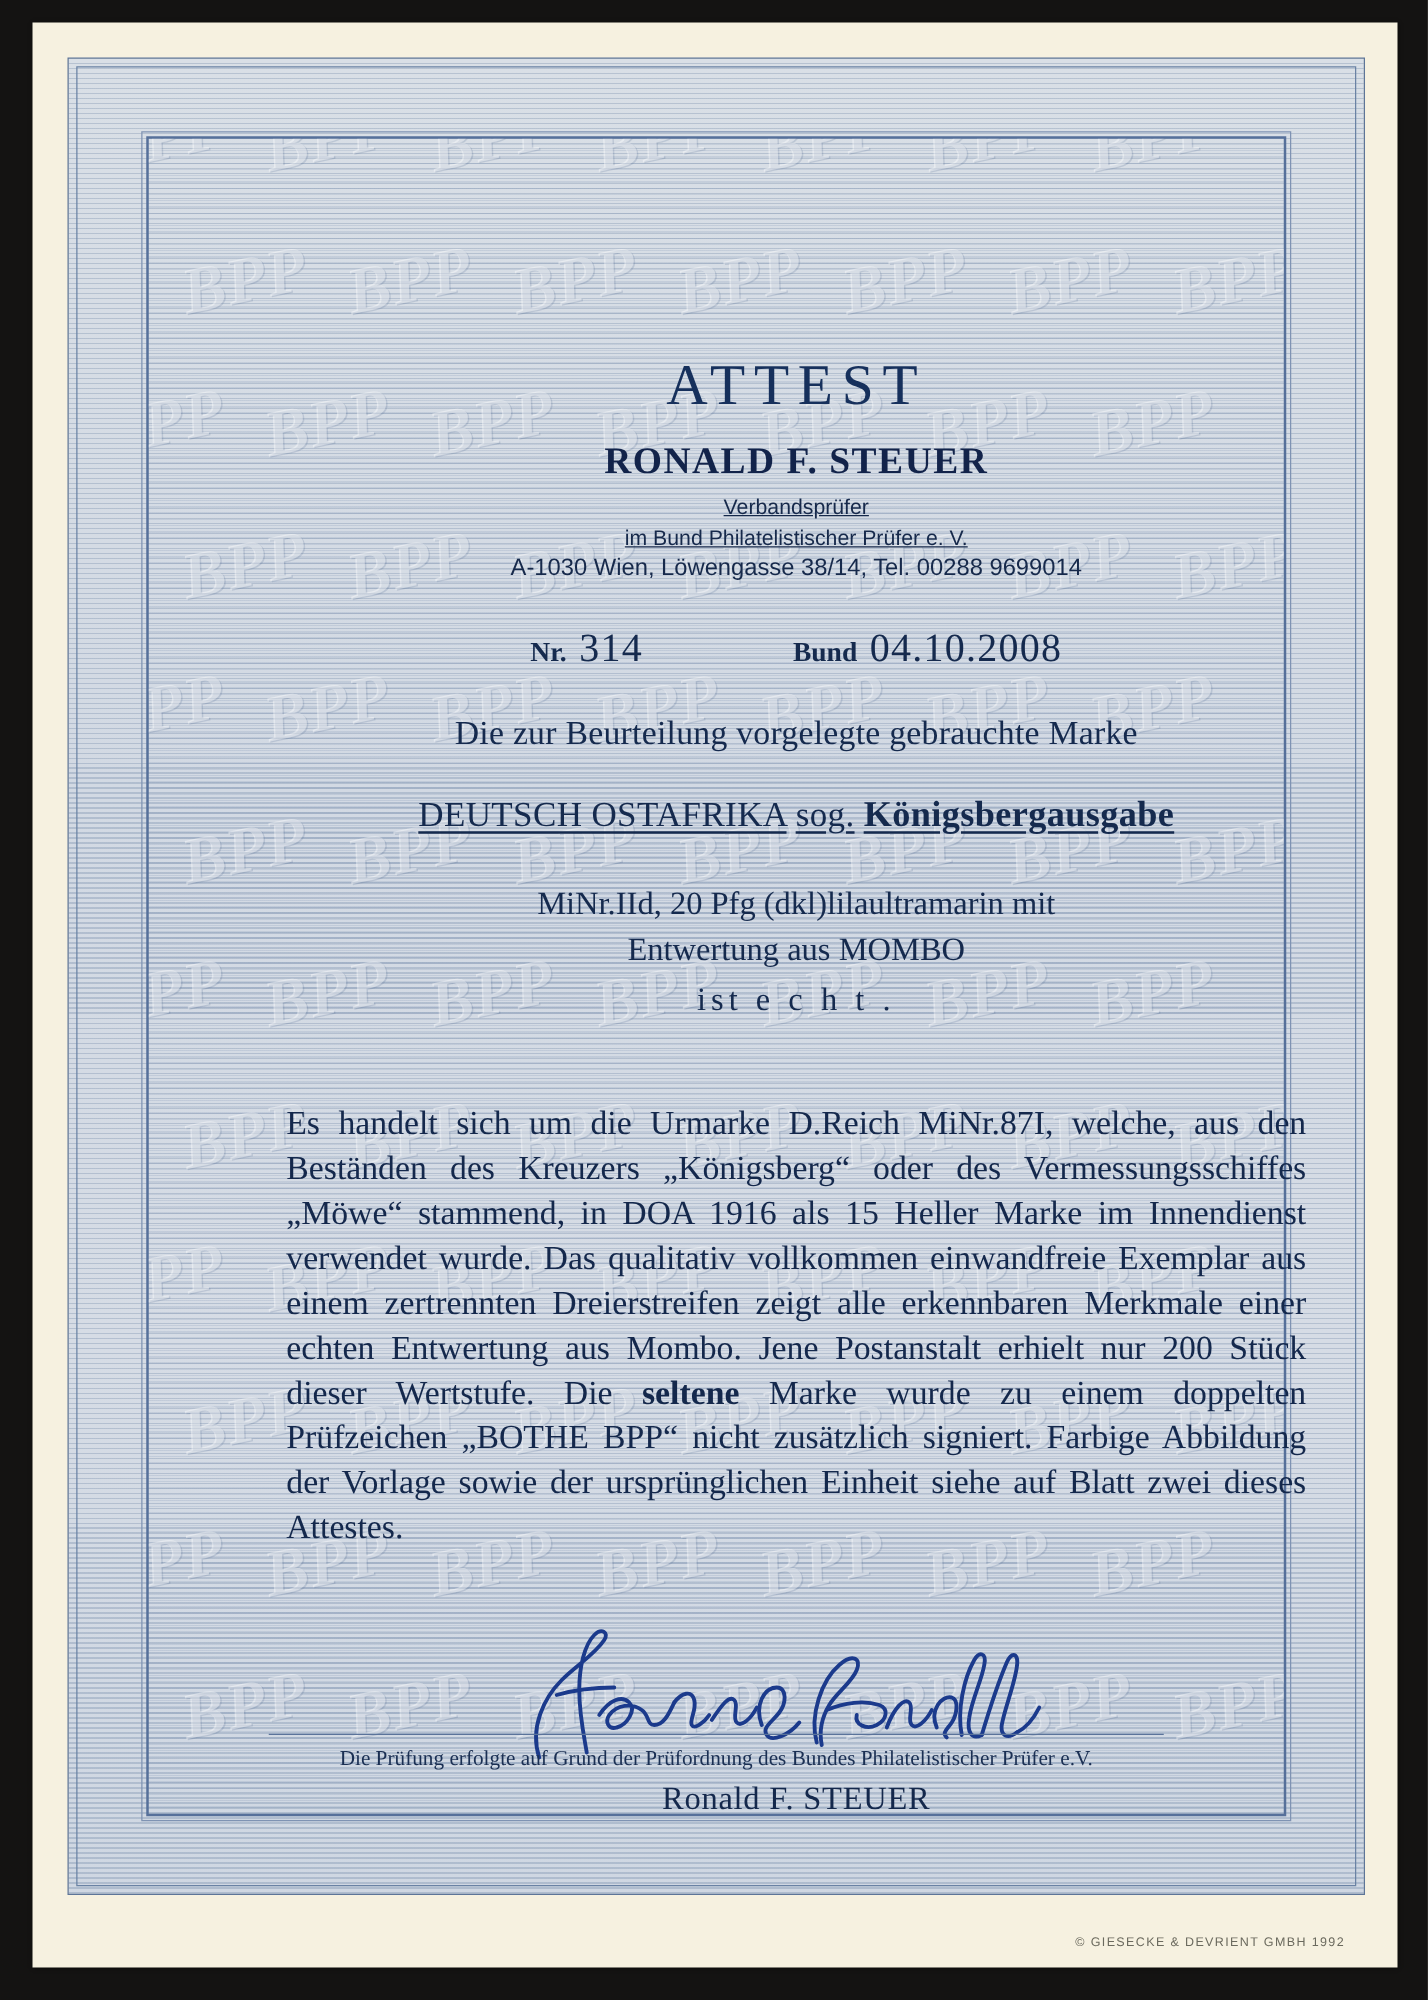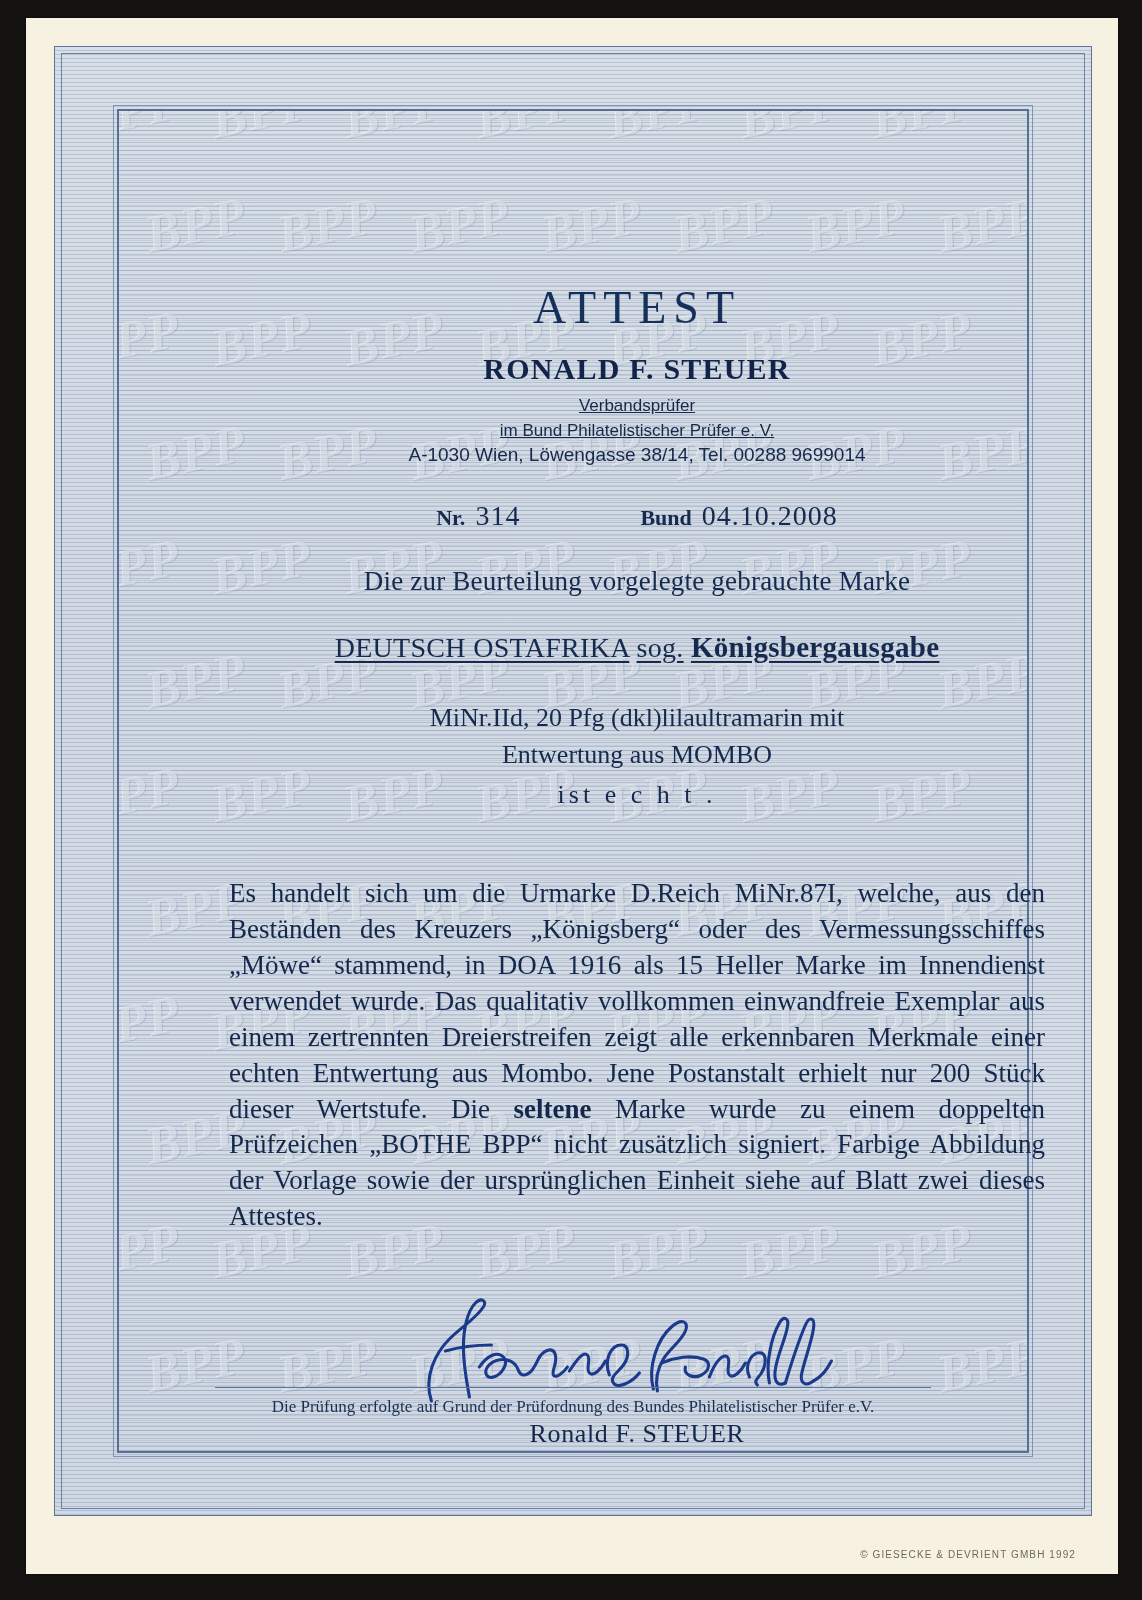--- a/index.html
+++ b/index.html
@@ -137,21 +137,21 @@
   .numrow {
     margin-top: 34px;
     display: flex;
     justify-content: center;
     align-items: baseline;
     gap: 120px;
     font-size: 23px;
   }
   .numrow .lbl { font-size: 22px; font-weight: bold; }
   .numrow .val {
-    font-size: 28px;
+    font-size: 32px;
     letter-spacing: 1px;
     padding-left: 10px;
   }
 
   .line-intro {
     margin-top: 34px;
     font-size: 27px;
     letter-spacing: .2px;
   }
 

